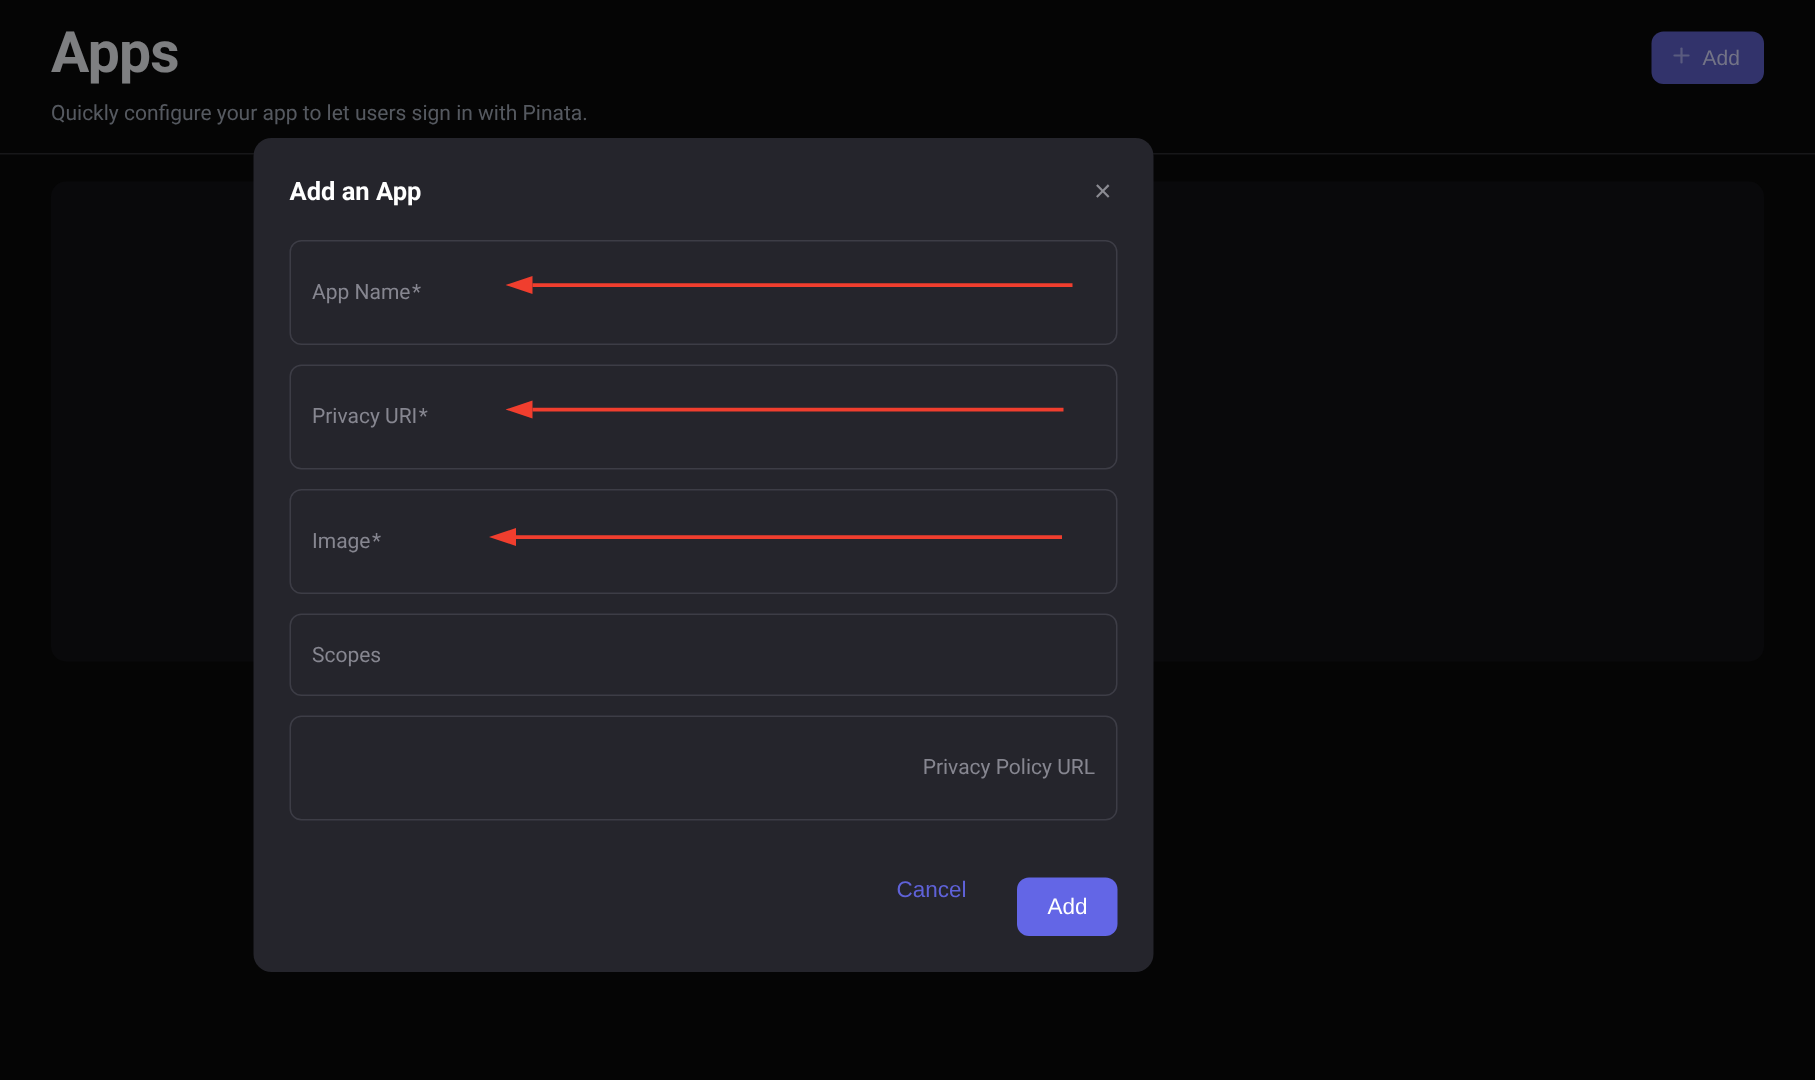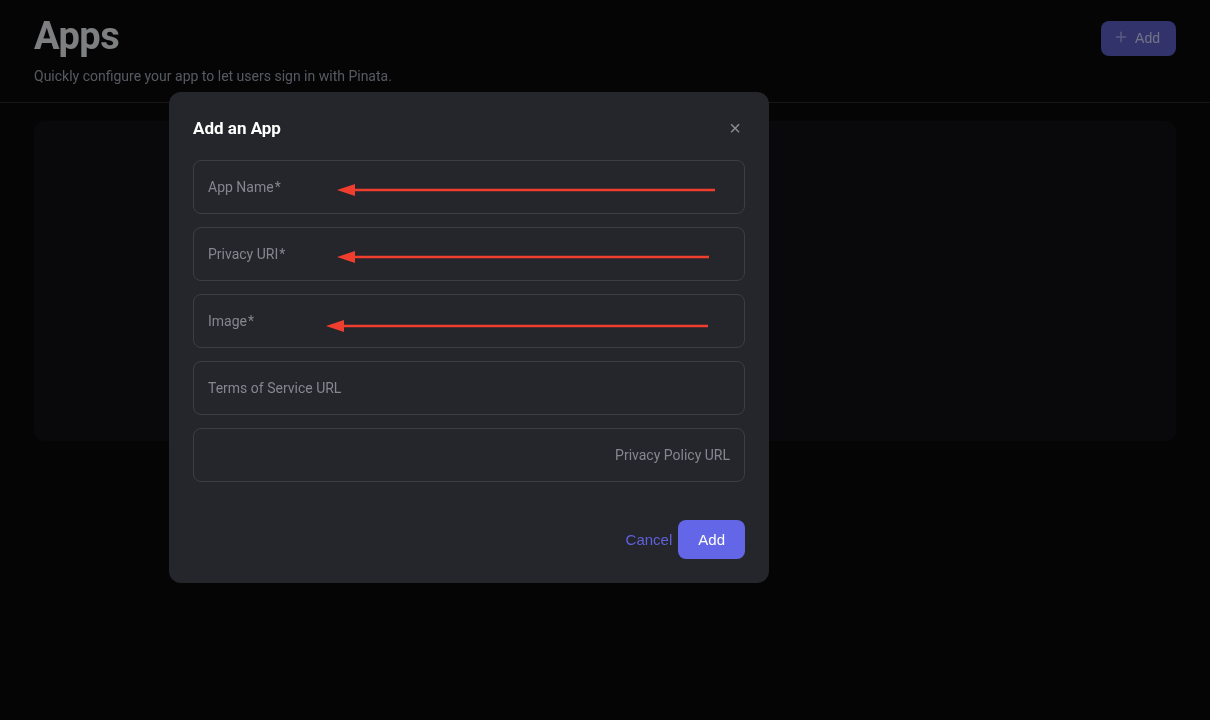--- a/index.html
+++ b/index.html
@@ -105,21 +105,21 @@
       font-size: 20px;
       line-height: 1;
       cursor: pointer;
       padding: 4px;
     }
 
     .form-field {
       position: relative;
       border: 1px solid #3d3d46;
       border-radius: 8px;
-      height: 54px;
+      height: 70px;
       margin-bottom: 13px;
       display: flex;
       align-items: center;
       padding: 0 14px;
       background: transparent;
     }
     .field-label {
       font-size: 14px;
       color: #868690;
     }
@@ -146,22 +146,22 @@
       stroke: #f03e2e;
       stroke-width: 2.5;
     }
     .arrow-head {
       fill: #f03e2e;
     }
 
     .modal-footer {
       display: flex;
       justify-content: flex-end;
-      align-items: center;
-      gap: 6px;
+      align-items: flex-start;
+      gap: 34px;
       margin-top: 38px;
     }
     .cancel-btn {
       background: none;
       border: none;
       color: #5f62d8;
       font-size: 15px;
       font-weight: 500;
       cursor: pointer;
     }
@@ -232,25 +232,25 @@
 
     <div class="form-field">
       <span class="field-label"><span>Image</span><span class="field-asterisk">*</span></span>
       <input type="text" class="field-input" value="" style="">
       <svg class="arrow-svg" style="left:132px; top:24px;" width="384" height="14" viewBox="0 0 384 14">
         <line class="arrow-line" x1="18" y1="7" x2="382" y2="7"></line>
         <polygon class="arrow-head" points="0,7 18,1 18,13"></polygon>
       </svg>
     </div>
 
-
-    <div class="form-field">
-      <span class="field-label">Terms of Service URL</span>
-      <input type="text" class="field-input" value="" style="">
-    </div>
+    <div class="form-field" style="height:55px;">
+      <span class="field-label">Scopes</span>
+      <input type="text" class="field-input" value="" style="">
+    </div>
+
 
     <div class="form-field" style="margin-bottom:0;justify-content:flex-end;">
       <span class="field-label">Privacy Policy URL</span>
       <input type="text" class="field-input" value="" style="">
     </div>
   </div>
 
   <div class="modal-footer">
     <button class="cancel-btn">Cancel</button>
     <button class="submit-btn">Add</button>

